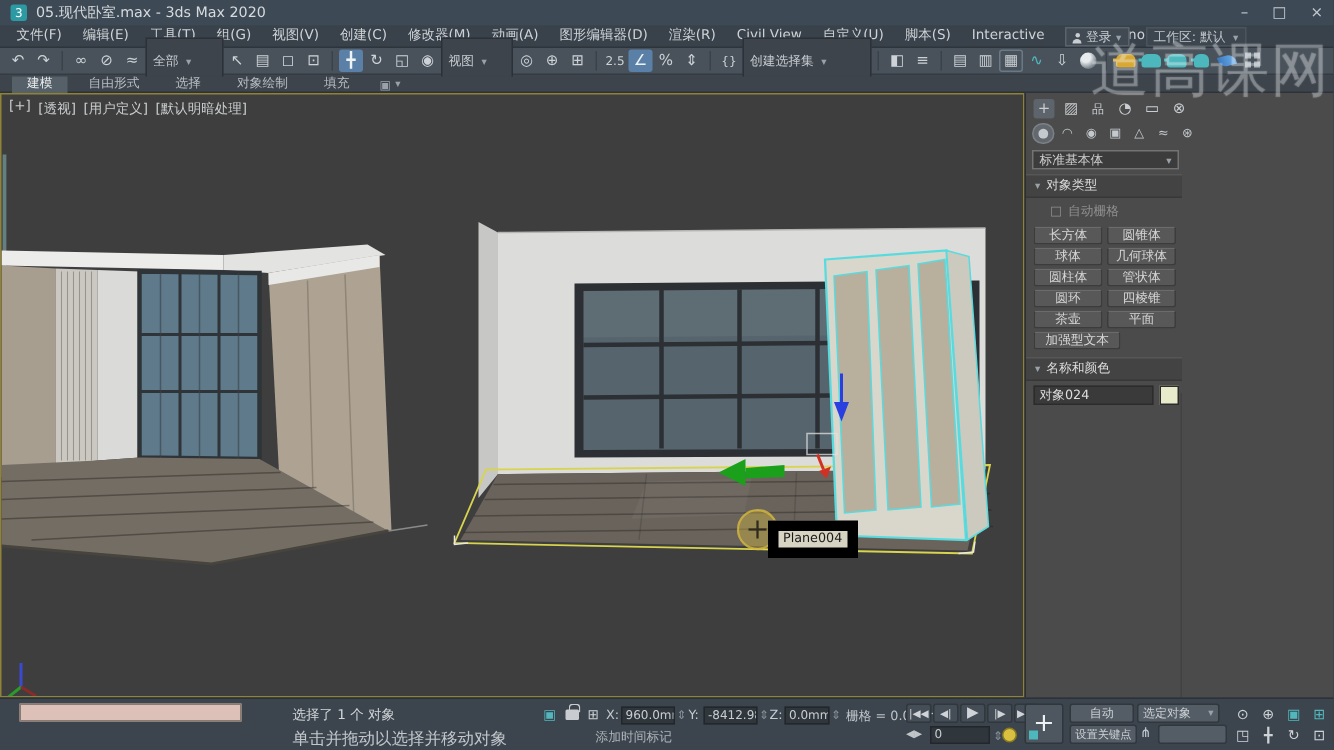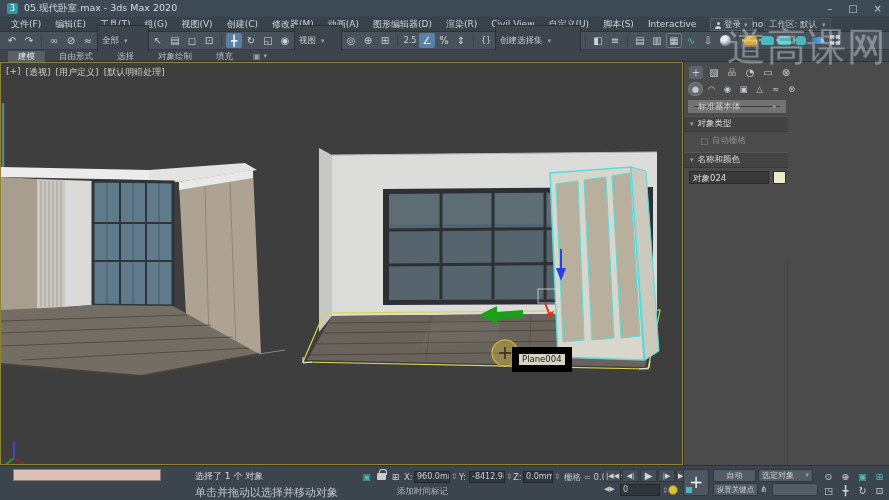--- a/index.html
+++ b/index.html
@@ -58,21 +58,21 @@
 
   
   .cmd-panel { position:absolute; top:62px; left:683px; width:206px; height:403px; background:#4b4b4b; border-left:1px solid #2e2e2e; }
   .cp-divider { position:absolute; left:103px; top:200px; bottom:0; width:1px; background:#424242; }
   .cp-tabs { display:flex; gap:4px; padding:4px 0 2px 5px; }
   .cp-tab { width:14px; height:13px; display:flex; align-items:center; justify-content:center; font-size:10px; color:#c8cdd1; border-radius:2px; }
   .cp-tab.active { background:#5d646b; }
   .cp-subtabs { display:flex; gap:3px; padding:2px 0 2px 5px; }
   .cp-subtab { width:13px; height:12px; display:flex; align-items:center; justify-content:center; font-size:8.5px; color:#c4c9cd; border-radius:6px; }
   .cp-subtab.active { background:#62686e; box-shadow:0 0 0 1px #7a8187; }
-  .cp-dd { margin:3px 4px 2px 4px; width:98px; height:13px; background:#3c3c3c; border:6px solid #737373; display:flex; align-items:center; justify-content:space-between; padding:0 4px; font-size:8.5px; color:#cfcfcf; }
+  .cp-dd { margin:3px 4px 2px 4px; width:98px; height:13px; background:#3c3c3c; border:1px solid #737373; display:flex; align-items:center; justify-content:space-between; padding:0 4px; font-size:8.5px; color:#cfcfcf; }
   .ro-head { margin-top:3px; width:104px; background:#434343; border-top:1px solid #565656; border-bottom:1px solid #383838; padding:1px 0 1px 6px; font-size:8.5px; color:#dcdcdc; display:flex; gap:4px; align-items:center; }
   .autogrid { padding:3px 0 2px 16px; font-size:8.5px; color:#8f8f8f; display:flex; gap:4px; align-items:center; }
   .btn-grid { display:grid; grid-template-columns:46px 46px; gap:2px 3px; padding:2px 0 2px 5px; }
   .cp-btn { height:12px; background:#585858; border:1px solid #3c3c3c; border-top-color:#6b6b6b; border-radius:2px; font-size:8.5px; color:#d6d6d6; text-align:center; line-height:10px; overflow:hidden; white-space:nowrap; }
   .cp-btn.wide { grid-column:1 / span 2; width:58px; }
   .name-row { display:flex; gap:4px; align-items:center; padding:3px 0 0 5px; }
   .name-field { width:80px; height:13px; background:#3a3a3a; border:1px solid #2c2c2c; color:#ddd; font-size:8.5px; line-height:12px; padding-left:3px; }
   .swatch { width:13px; height:13px; border:1px solid #2c2c2c; }
 
   
@@ -372,20 +372,33 @@
     <span class="caret">▾</span>
   </div>
   <div class="ro-head">
     <span class="caret">▾</span>
     <span>对象类型</span>
   </div>
   <div class="autogrid">
     <span>□</span>
     <span>自动栅格</span>
   </div>
+  <div class="btn-grid">
+    <div class="cp-btn">长方体</div>
+    <div class="cp-btn">圆锥体</div>
+    <div class="cp-btn">球体</div>
+    <div class="cp-btn">几何球体</div>
+    <div class="cp-btn">圆柱体</div>
+    <div class="cp-btn">管状体</div>
+    <div class="cp-btn">圆环</div>
+    <div class="cp-btn">四棱锥</div>
+    <div class="cp-btn">茶壶</div>
+    <div class="cp-btn">平面</div>
+    <div class="cp-btn wide">加强型文本</div>
+  </div>
   <div class="ro-head">
     <span class="caret">▾</span>
     <span>名称和颜色</span>
   </div>
   <div class="name-row">
     <div class="name-field">对象024</div>
     <div class="swatch" style="background-color: rgb(233, 236, 202);"></div>
   </div>
 </div>
 

